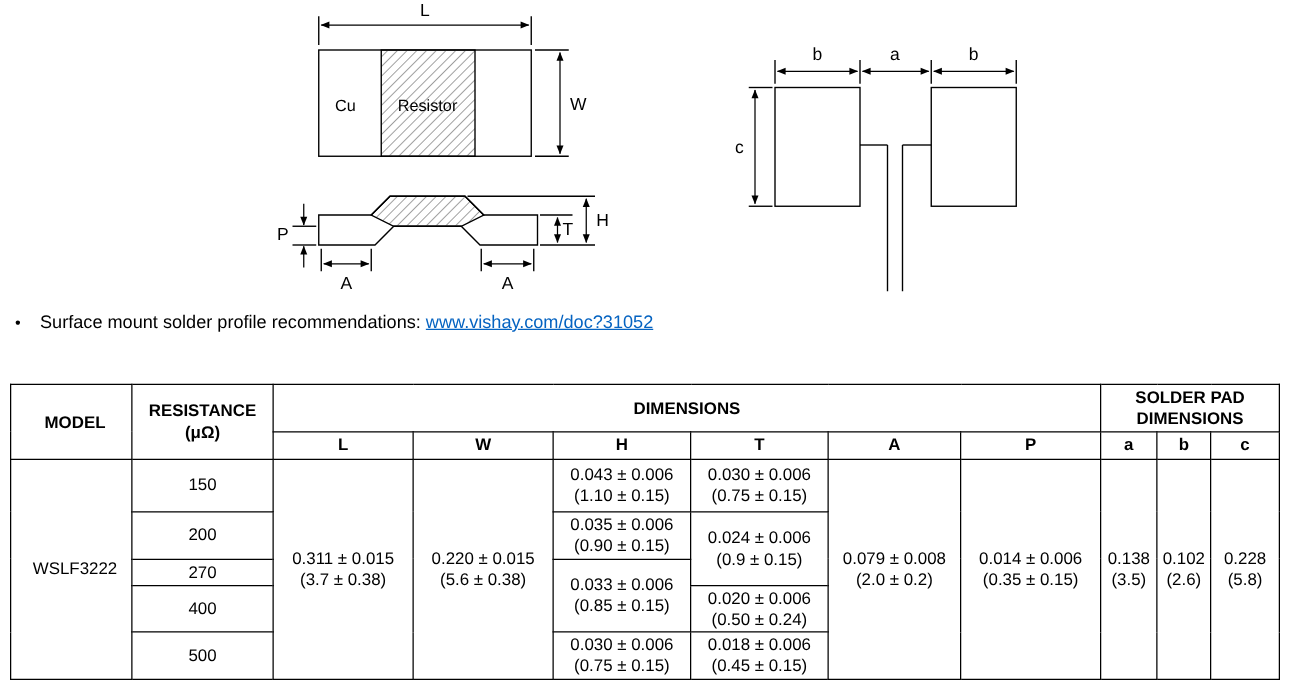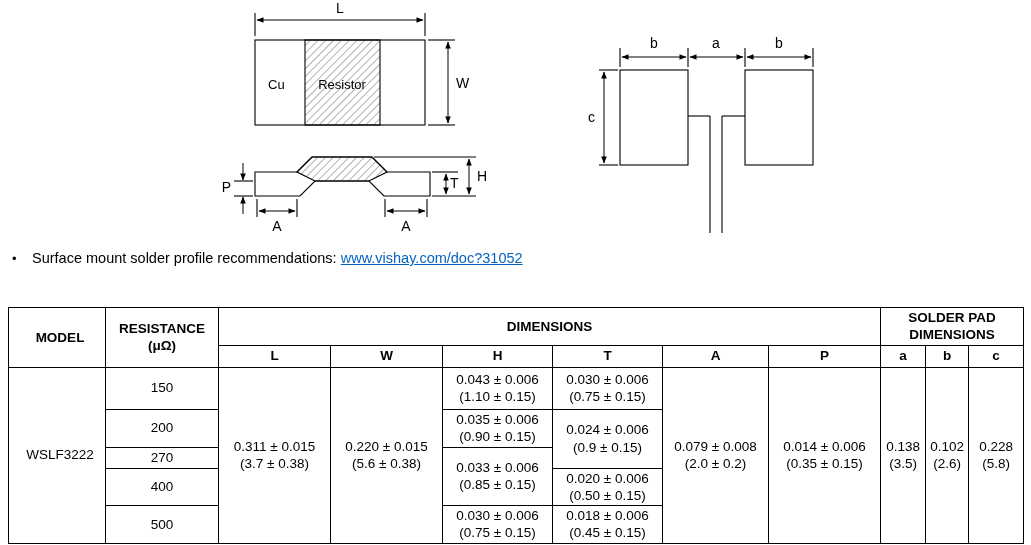--- a/index.html
+++ b/index.html
@@ -256,21 +256,21 @@
         <td>270</td>
         <td rowspan="2">
           <div>0.033 ± 0.006</div>
           <div>(0.85 ± 0.15)</div>
         </td>
       </tr>
       <tr class="br4">
         <td>400</td>
         <td>
           <div>0.020 ± 0.006</div>
-          <div>(0.50 ± 0.15)</div>
+          <div>(0.50 ± 0.24)</div>
         </td>
       </tr>
       <tr class="br5">
         <td>500</td>
         <td>
           <div>0.030 ± 0.006</div>
           <div>(0.75 ± 0.15)</div>
         </td>
         <td>
           <div>0.018 ± 0.006</div>

